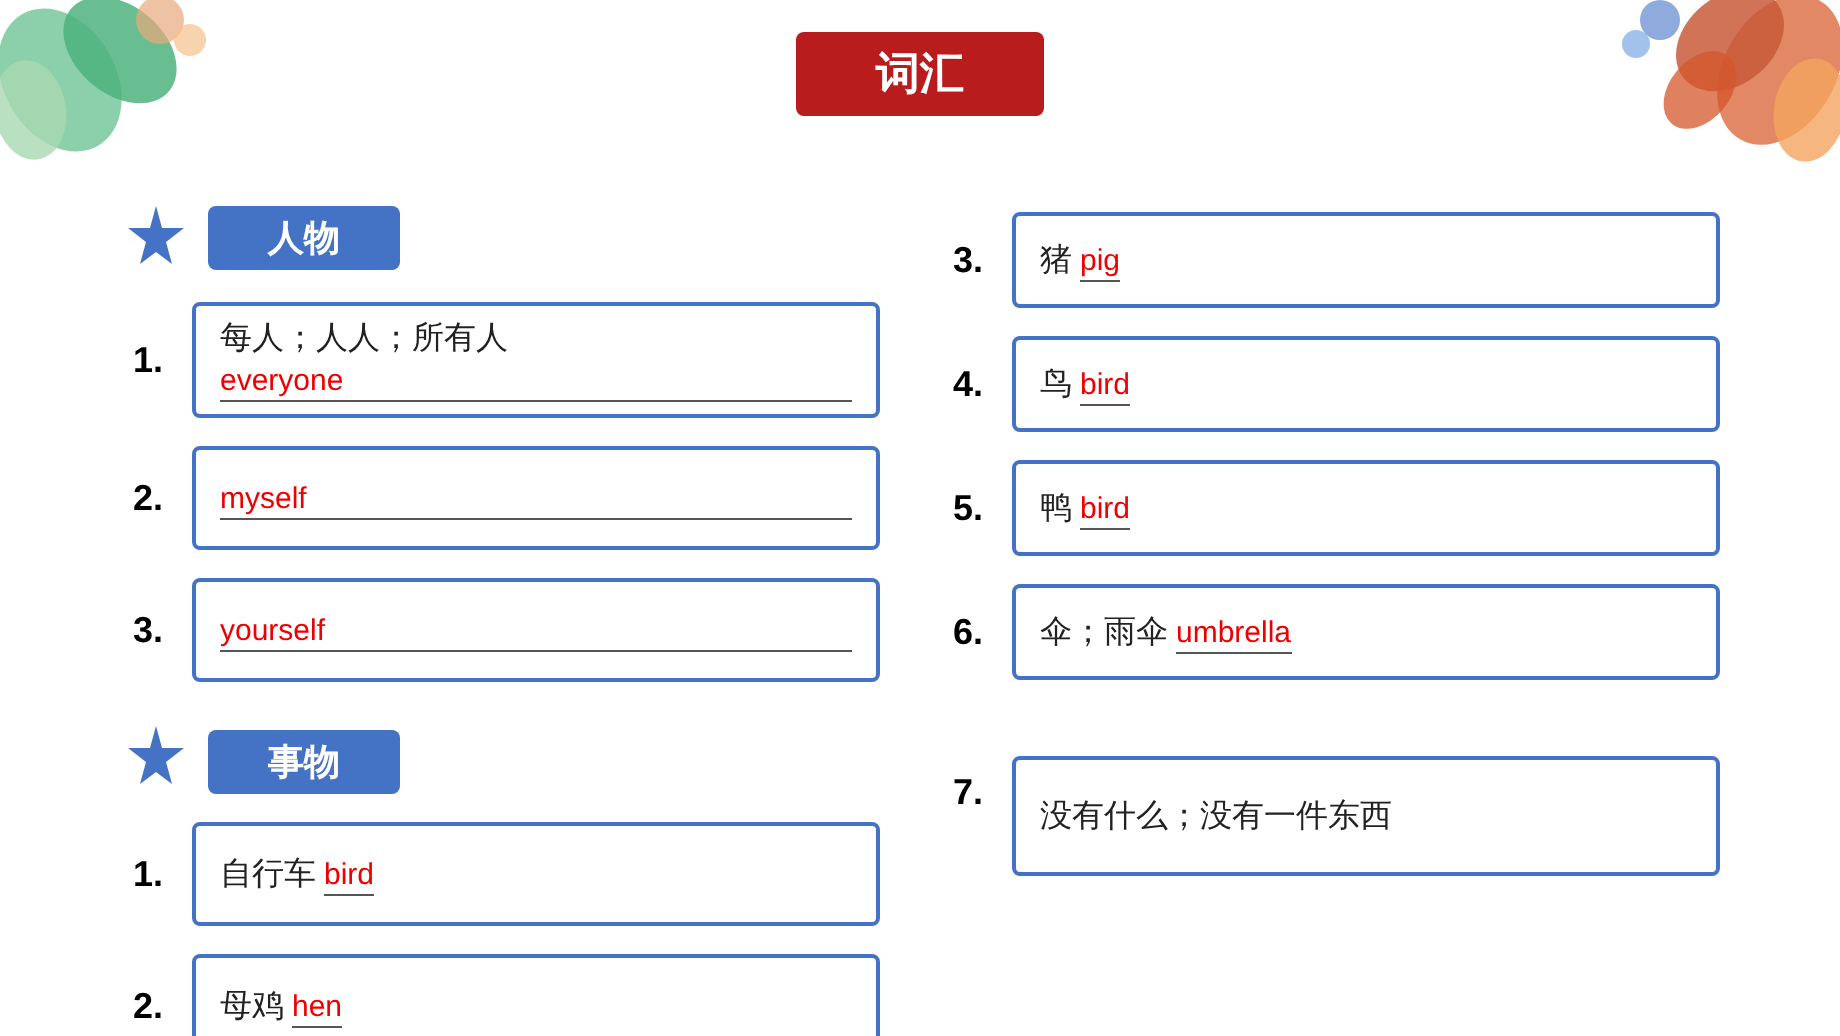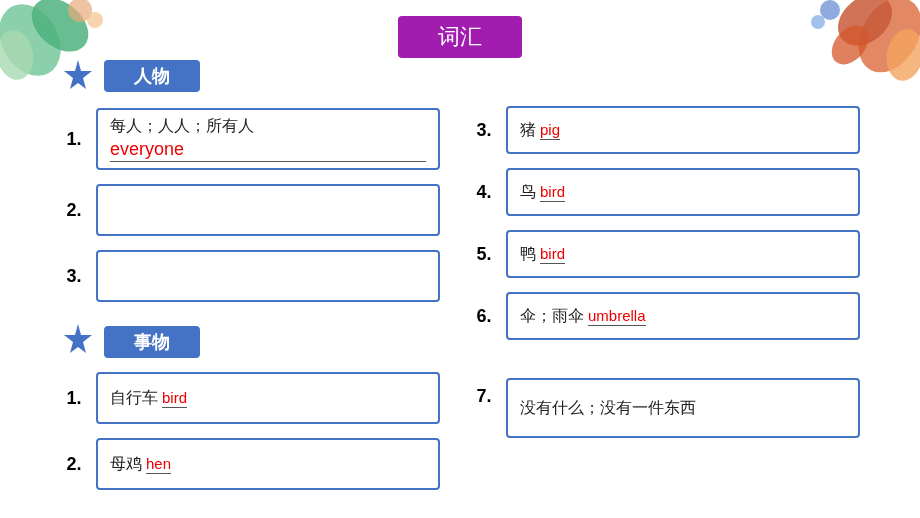--- a/index.html
+++ b/index.html
@@ -21,24 +21,24 @@
     }
 
     
     .page-title-wrap {
       position: absolute;
       top: 16px;
       left: 50%;
       transform: translateX(-50%);
     }
     .page-title {
-      background: #a21caf;
+      background: #b91c1c;
       color: #fff;
       font-size: 22px;
-      font-weight: normal;
+      font-weight: bold;
       padding: 6px 40px;
       border-radius: 4px;
       white-space: nowrap;
     }
 
     
     .main-layout {
       position: absolute;
       top: 58px;
       left: 60px;
@@ -61,20 +61,21 @@
       flex-direction: column;
       gap: 10px;
     }
 
     
     .section-header {
       display: flex;
       align-items: center;
       gap: 8px;
       margin-bottom: 4px;
+      margin-top: 43px;
     }
     .starburst {
       width: 36px;
       height: 36px;
       flex-shrink: 0;
     }
     .section-label {
       background: #4472c4;
       color: #fff;
       font-size: 18px;
@@ -105,21 +106,21 @@
       display: flex;
       flex-direction: column;
       justify-content: center;
     }
     .chinese-text {
       font-size: 16px;
       color: #222;
       font-family: Liberation Sans, sans-serif;
     }
     .english-text {
-      font-size: 18px;
+      font-size: 15px;
       color: #e00;
       margin-top: 2px;
       border-bottom: 1px solid #555;
       display: inline-block;
       padding-bottom: 1px;
     }
 
     
     .right-item {
       display: flex;
@@ -191,26 +192,28 @@
       <div class="item-num">1.</div>
       <div class="item-box">
         <span class="chinese-text">每人；人人；所有人</span>
         <span class="english-text">everyone</span>
       </div>
     </div>
 
     <div class="vocab-item">
       <div class="item-num">2.</div>
       <div class="item-box">
+        <span class="english-text">myself</span>
       </div>
     </div>
 
     <div class="vocab-item">
       <div class="item-num">3.</div>
       <div class="item-box">
+        <span class="english-text">yourself</span>
       </div>
     </div>
 
     <div class="section-header" style="margin-top:6px;align-items:flex-end;">
       <svg class="starburst" viewBox="0 0 36 36">
         <polygon points="18,2 21,13 32,13 23,20 26,31 18,25 10,31 13,20 4,13 15,13" fill="#4472c4"></polygon>
       </svg>
       <div class="section-label">事物</div>
     </div>
 

